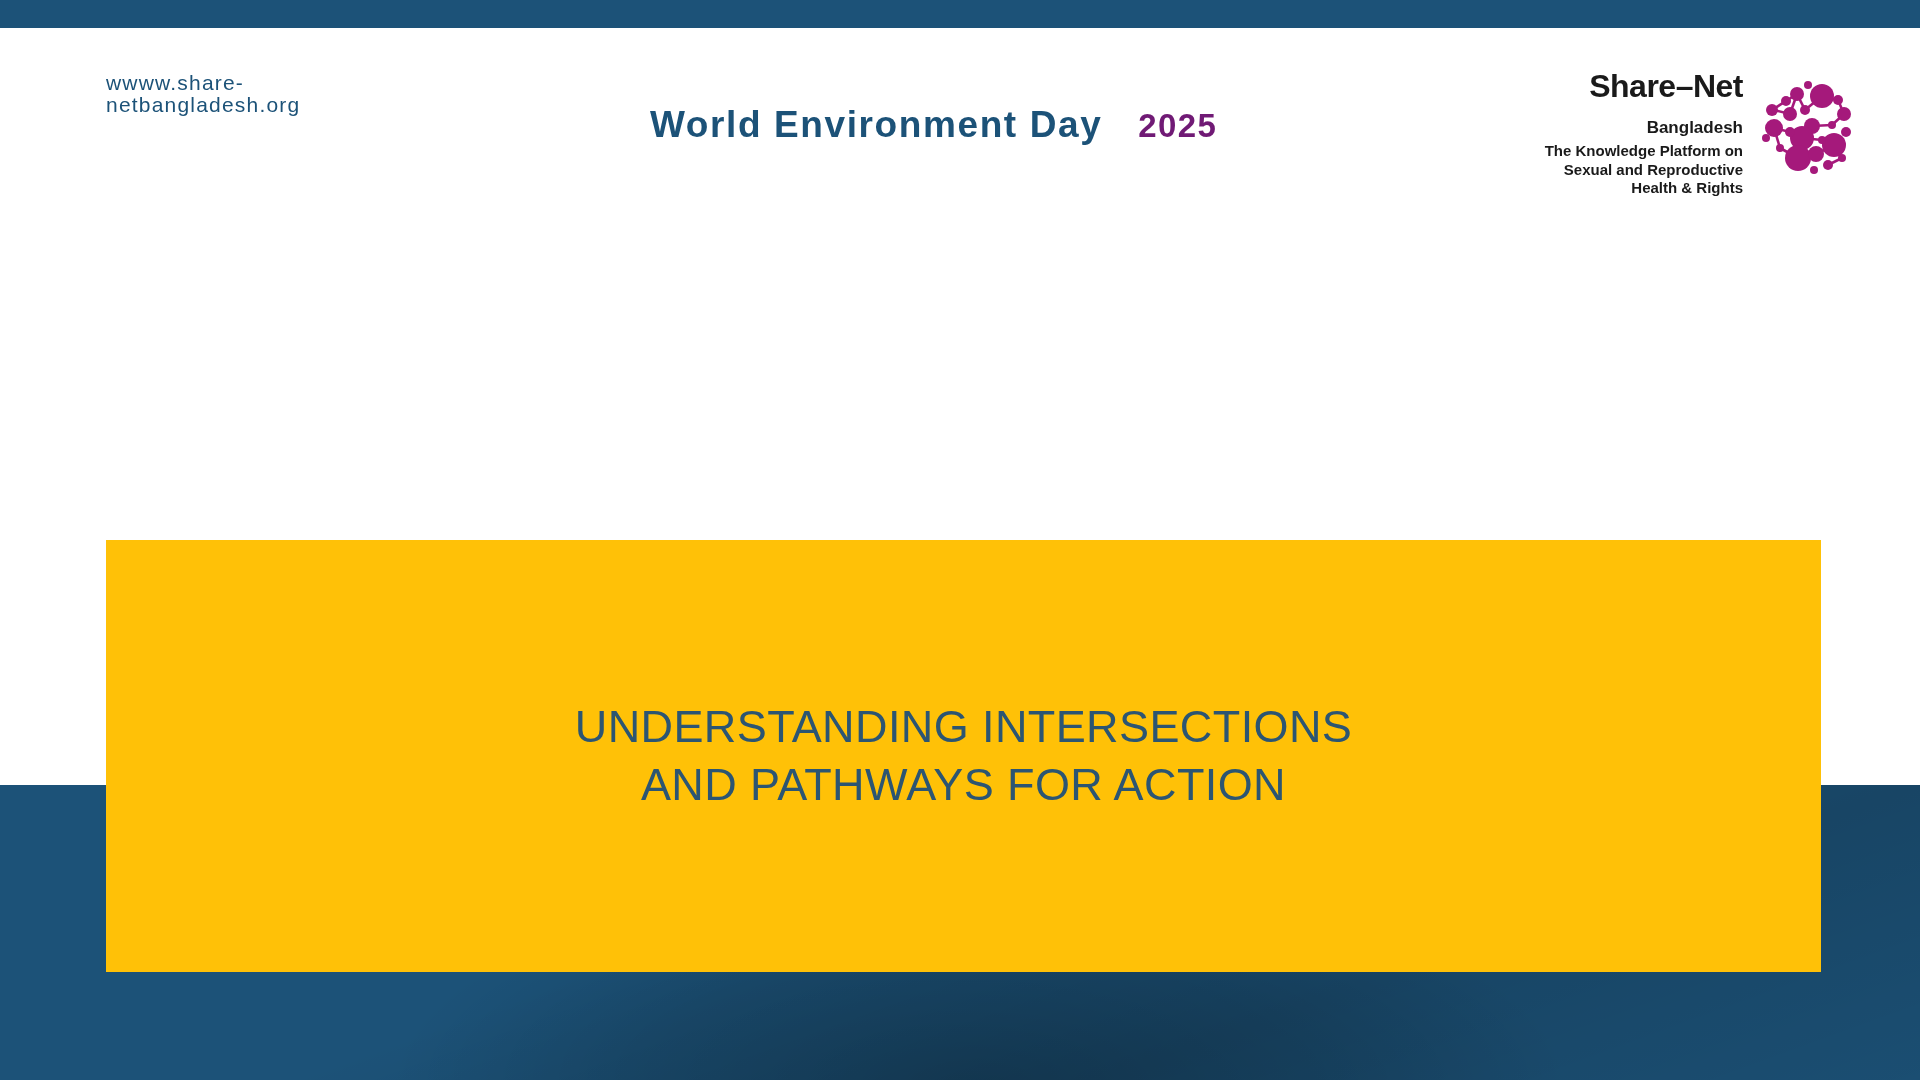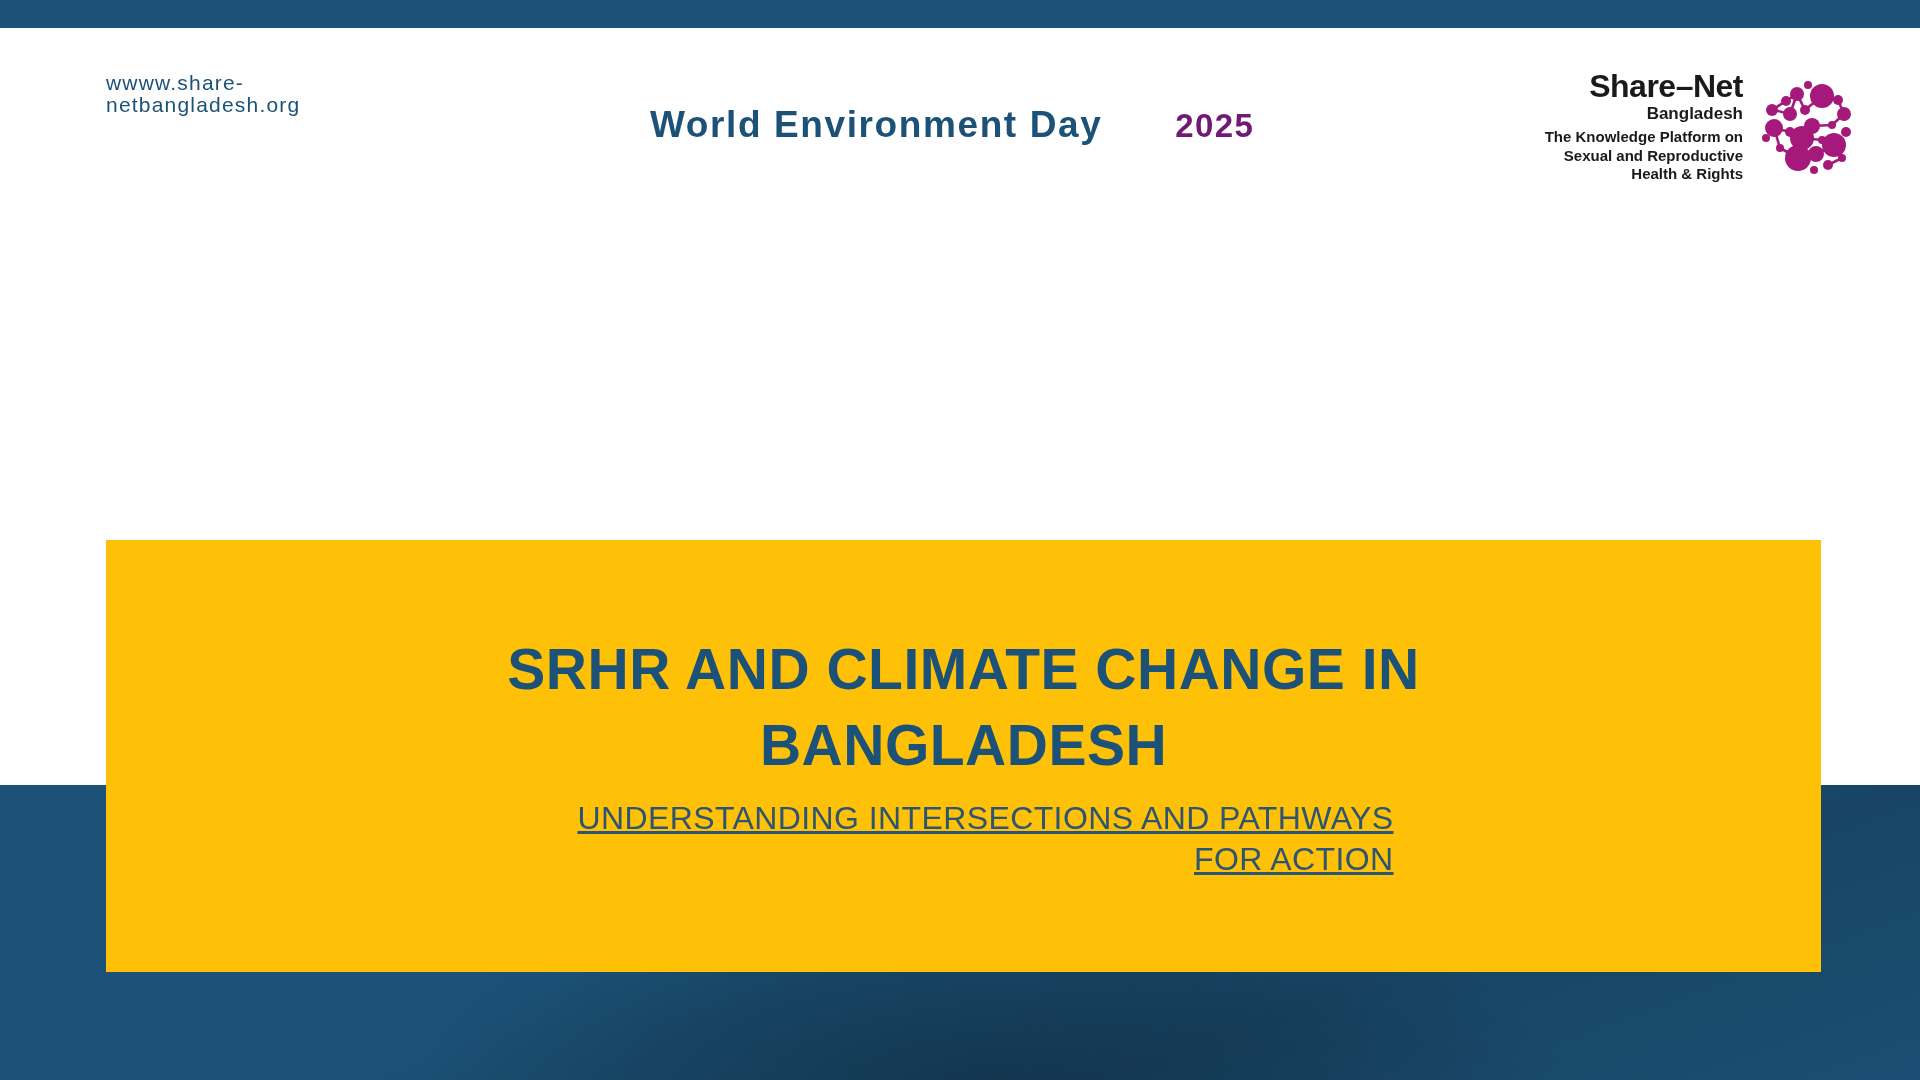--- a/index.html
+++ b/index.html
@@ -68,21 +68,21 @@
     font-weight: 400;
     white-space: pre-line;
   }
 
   .header-title-wrap {
     position: absolute;
     left: 650px;
     top: 104px;
     display: flex;
     align-items: baseline;
-    gap: 73px;
+    gap: 36px;
   }
   .header-title {
     color: #1c5278;
     font-size: 37px;
     font-weight: bold;
     letter-spacing: 1.6px;
     white-space: nowrap;
   }
   .header-year {
     color: #701a75;
@@ -111,21 +111,21 @@
     font-size: 32px;
     font-weight: bold;
     letter-spacing: -0.5px;
     line-height: 1;
   }
   .logo-country {
     color: #1a1a1a;
     font-size: 17px;
     font-weight: bold;
     line-height: 1.2;
-    margin-top: 2px;
+    margin-top: 16px;
   }
   .logo-tagline {
     color: #1a1a1a;
     font-size: 15px;
     font-weight: bold;
     line-height: 1.22;
     margin-top: 4px;
     white-space: pre-line;
   }
   .logo-mark {
@@ -154,28 +154,27 @@
     font-size: 57px;
     font-weight: bold;
     letter-spacing: 0.5px;
     line-height: 1.34;
     text-align: center;
     max-width: 1100px;
     margin: 0 0 14px 0;
   }
   .card-subtitle {
     color: #2c5572;
-    font-size: 32px;
+    font-size: 45px;
     font-weight: 400;
     letter-spacing: 0.4px;
     line-height: 1.3;
-    text-align: right;
+    text-align: center;
     max-width: 860px;
     margin: 0;
-    text-decoration: underline;
   }
 </style>
 </head>
 <body>
 
 <div class="slide">
 
   <div class="top-strip"></div>
 
   <div class="site-url">wwww.share-
@@ -244,17 +243,16 @@
           <circle cx="64" cy="100" r="4"></circle>
         </g>
       </svg>
     </div>
   </div>
 
   <div class="bottom-band"></div>
   <div class="band-shadow"></div>
 
   <div class="card">
-    <h1 class="card-title">SRHR AND CLIMATE CHANGE IN BANGLADESH</h1>
     <p class="card-subtitle">UNDERSTANDING INTERSECTIONS AND PATHWAYS FOR ACTION</p>
   </div>
 
 </div>
 
 </body></html>

